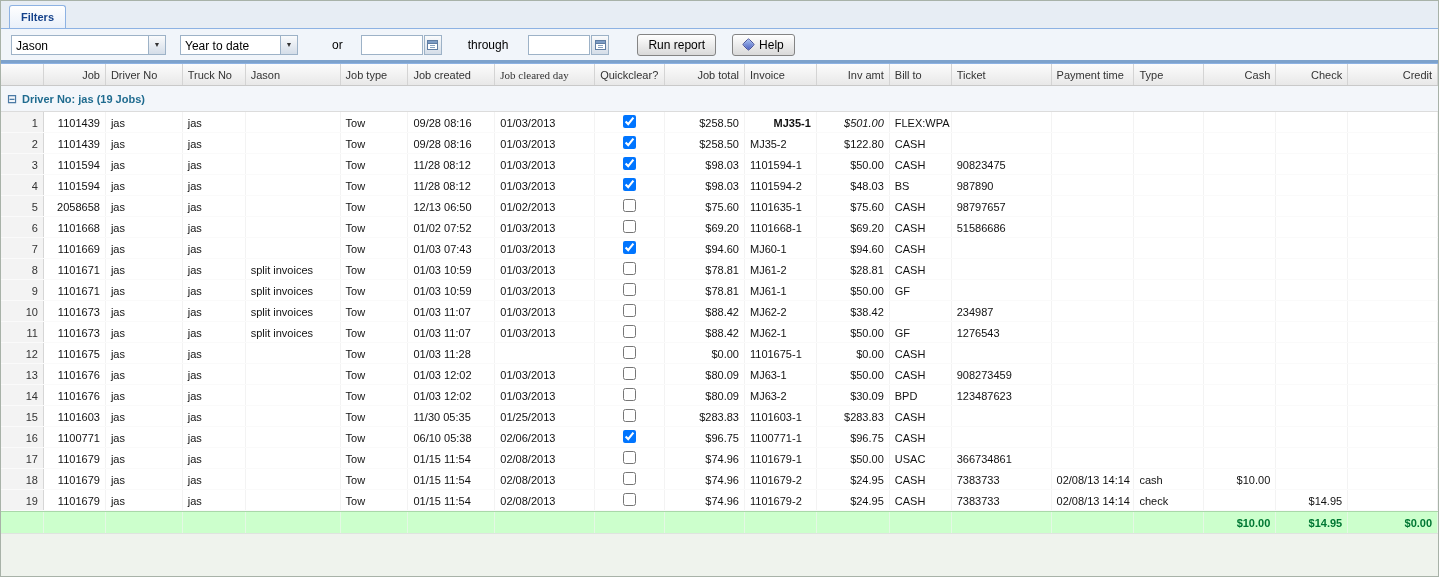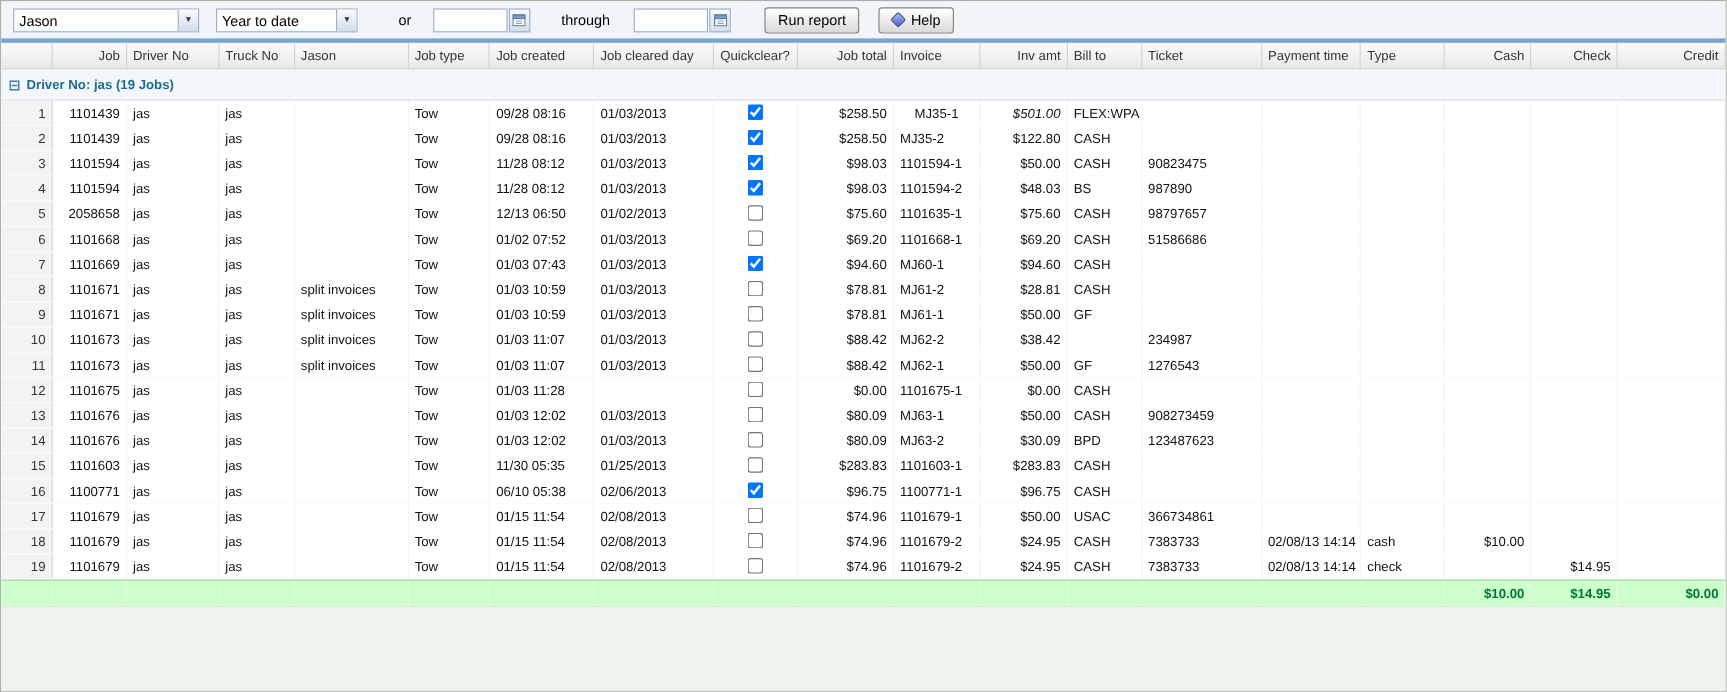--- a/index.html
+++ b/index.html
@@ -42,20 +42,25 @@
   
   .total-row { display:flex; height:22px; background:#ccffcc; border-top:1px solid #a9d8a9; }
   .tcell { font-size:11px; font-weight:bold; color:#073; padding:5px 5px 0; border-right:1px solid #e4f8e4; white-space:nowrap; overflow:hidden; }
   .grid-filler { flex:1; background:#eff3ed; border-top:1px solid #dfe4df; }
 </style>
 </head>
 <body>
 
 <div class="app">
 
+  <div class="tabstrip-top">
+    <div class="tab">
+      <span>Filters</span>
+    </div>
+  </div>
 
   <div class="filter-toolbar">
     <div class="combo" style="width:155px;">
       <span class="val">Jason</span>
       <span class="arrow-btn">▼</span>
     </div>
     <div class="combo" style="width:118px; margin-left:14px;">
       <span class="val">Year to date</span>
       <span class="arrow-btn">▼</span>
     </div>
@@ -95,21 +100,21 @@
 
   <div class="grid">
     <div class="grid-header" id="grid-header">
         <div class="hcell" style="width: 43px; text-align: right;"></div>
         <div class="hcell" style="width: 62px; text-align: right;">Job</div>
         <div class="hcell" style="width: 77px; text-align: left;">Driver No</div>
         <div class="hcell" style="width: 63px; text-align: left;">Truck No</div>
         <div class="hcell" style="width: 95px; text-align: left;">Jason</div>
         <div class="hcell" style="width: 68px; text-align: left;">Job type</div>
         <div class="hcell" style="width: 87px; text-align: left;">Job created</div>
-        <div class="hcell" style="width: 100px; text-align: left;">Job cleared day</div>
+        <div class="hcell" style="width: 100px; text-align: left; font-family: Liberation Serif, serif;">Job cleared day</div>
         <div class="hcell" style="width: 70px; text-align: left;">Quickclear?</div>
         <div class="hcell" style="width: 80px; text-align: right;">Job total</div>
         <div class="hcell" style="width: 72px; text-align: left;">Invoice</div>
         <div class="hcell" style="width: 73px; text-align: right;">Inv amt</div>
         <div class="hcell" style="width: 62px; text-align: left;">Bill to</div>
         <div class="hcell" style="width: 100px; text-align: left;">Ticket</div>
         <div class="hcell" style="width: 83px; text-align: left;">Payment time</div>
         <div class="hcell" style="width: 70px; text-align: left;">Type</div>
         <div class="hcell" style="width: 72px; text-align: right;">Cash</div>
         <div class="hcell" style="width: 72px; text-align: right;">Check</div>
@@ -126,21 +131,21 @@
           <div class="cell" style="width: 77px; text-align: left;">jas</div>
           <div class="cell" style="width: 63px; text-align: left;">jas</div>
           <div class="cell" style="width: 95px; text-align: left;"></div>
           <div class="cell" style="width: 68px; text-align: left;">Tow</div>
           <div class="cell" style="width: 87px; text-align: left;">09/28 08:16</div>
           <div class="cell" style="width: 100px; text-align: left;">01/03/2013</div>
           <div class="cell check-cell" style="width: 70px; text-align: center;">
             <input type="checkbox" checked="" style="">
           </div>
           <div class="cell" style="width: 80px; text-align: right;">$258.50</div>
-          <div class="cell" style="width: 72px; text-align: center;">MJ35-1</div>
+          <div class="cell" style="width: 72px; text-align: right; font-weight: bold;">MJ35-1</div>
           <div class="cell" style="width: 73px; text-align: right; font-style: italic;">$501.00</div>
           <div class="cell" style="width: 62px; text-align: right;">FLEX:WPA</div>
           <div class="cell" style="width: 100px; text-align: left;"></div>
           <div class="cell" style="width: 83px; text-align: left;"></div>
           <div class="cell" style="width: 70px; text-align: left;"></div>
           <div class="cell" style="width: 72px; text-align: right;"></div>
           <div class="cell" style="width: 72px; text-align: right;"></div>
           <div class="cell" style="width: 90px; text-align: right;"></div>
         </div>
         <div class="row">

